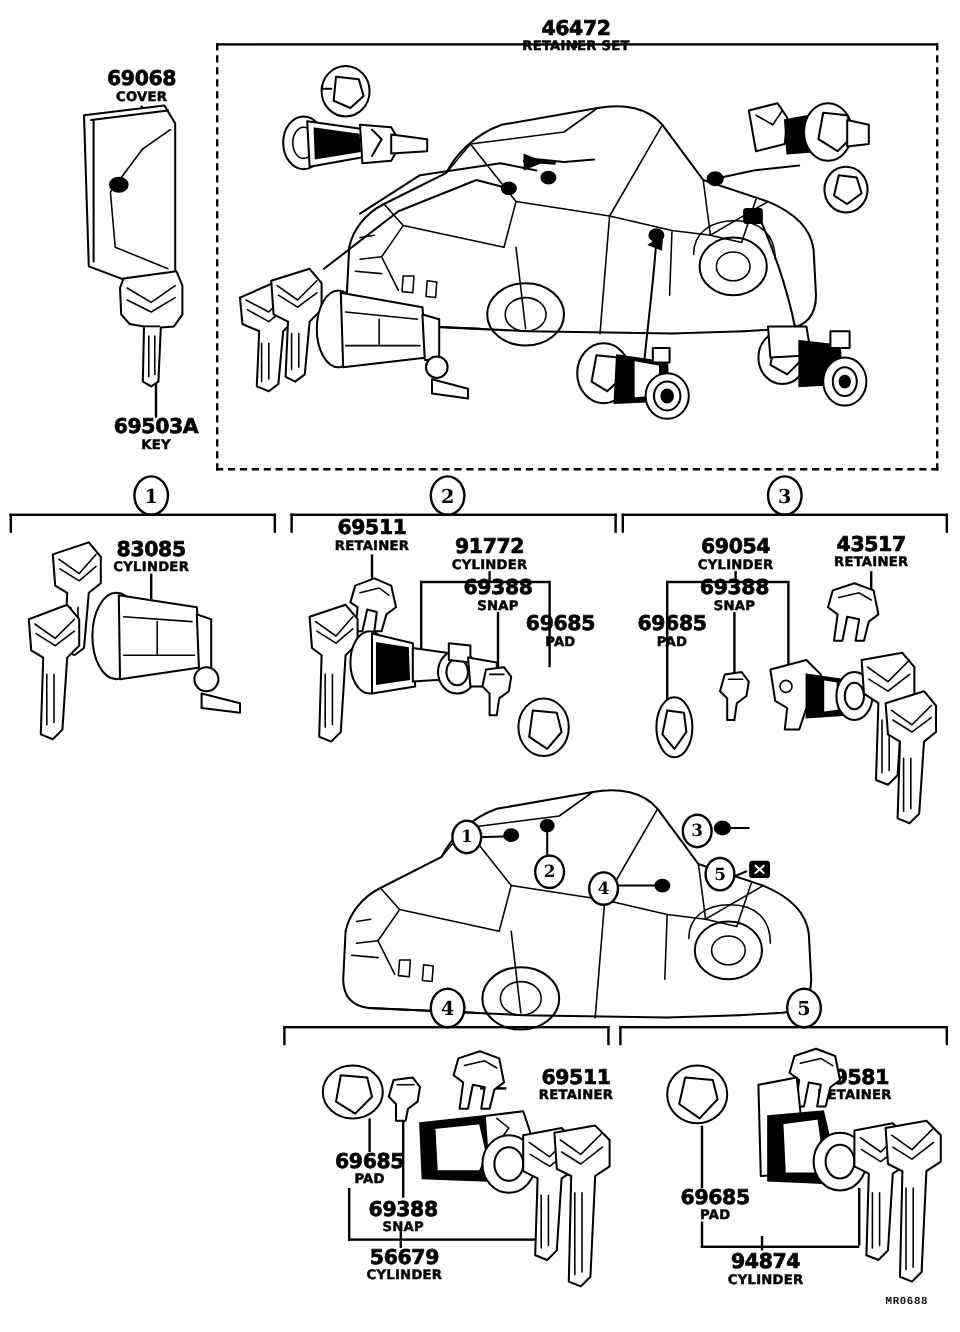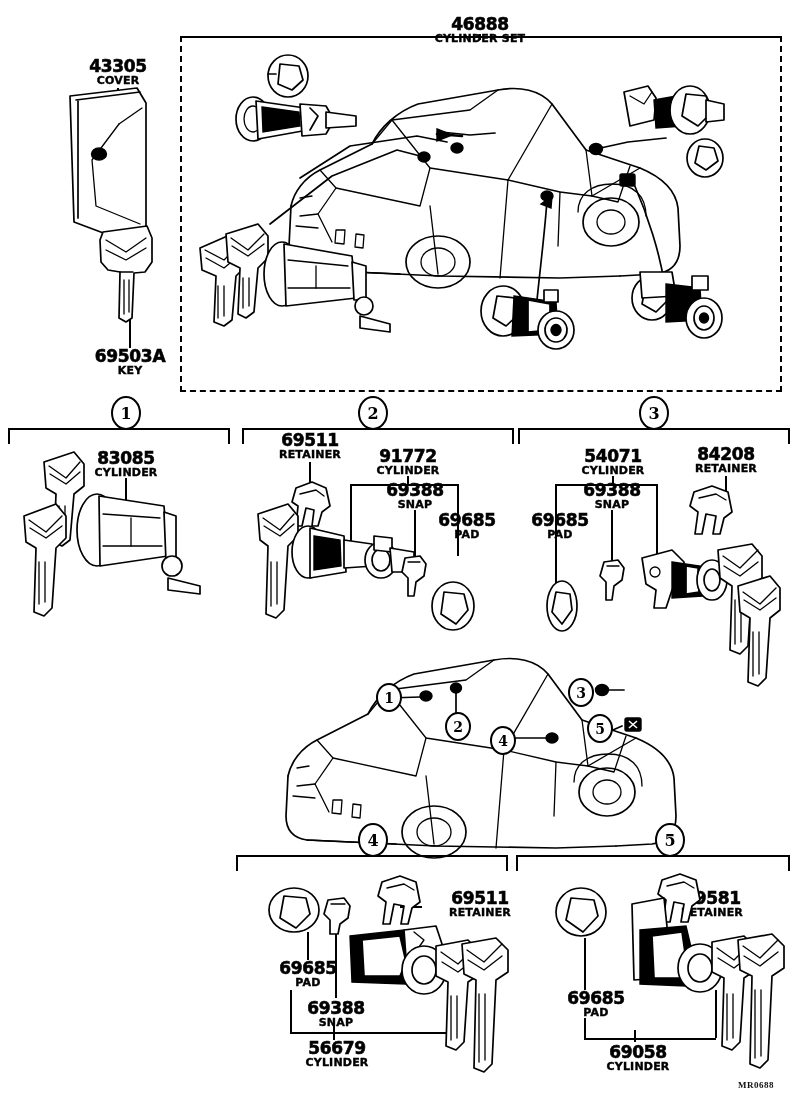--- a/index.html
+++ b/index.html
@@ -53,38 +53,38 @@
 
   svg{position:absolute;left:0;top:0;overflow:visible;}
   .ln{fill:none;stroke:#000;stroke-width:1.7;stroke-linecap:round;stroke-linejoin:round;}
   .ln-t{fill:none;stroke:#000;stroke-width:1.3;stroke-linecap:round;stroke-linejoin:round;}
   .ln-b{fill:none;stroke:#000;stroke-width:2.6;stroke-linecap:round;stroke-linejoin:round;}
   .fillblk{fill:#000;stroke:#000;stroke-width:1.4;}
   .fillwht{fill:#fff;stroke:#000;stroke-width:1.7;stroke-linejoin:round;}
 
   .refcode{
     position:absolute;font-weight:bold;font-size:9px;letter-spacing:0.5px;
-    color:#111;font-family:Liberation Serif, serif;
+    color:#111;font-family:Liberation Mono, monospace;
   }
 </style>
 </head>
 <body>
 
 <div class="sheet">
 
   <div class="dashbox" style="left:180px;top:36px;width:598px;height:352px;"></div>
 
   <div class="lbl" style="left:400px;top:16px;width:160px;">
-    <span class="num">46888</span>
-    <span class="nm">CYLINDER SET</span>
+    <span class="num">46472</span>
+    <span class="nm">RETAINER SET</span>
   </div>
   <div class="ll v" style="left:479px;top:34px;height:6px;"></div>
 
   <div class="lbl" style="left:58px;top:58px;width:120px;">
-    <span class="num">43305</span>
+    <span class="num">69068</span>
     <span class="nm">COVER</span>
   </div>
   <div class="ll v" style="left:117px;top:88px;height:34px;"></div>
 
   <div class="lbl" style="left:70px;top:348px;width:120px;">
     <span class="num">69503A</span>
     <span class="nm">KEY</span>
   </div>
   <div class="ll v" style="left:129px;top:316px;height:32px;"></div>
 
@@ -267,41 +267,41 @@
     <span class="nm">SNAP</span>
   </div>
   <div class="ll v" style="left:414px;top:510px;height:48px;"></div>
 
   <div class="lbl" style="left:407px;top:512px;width:120px;">
     <span class="num">69685</span>
     <span class="nm">PAD</span>
   </div>
 
   <div class="lbl" style="left:553px;top:448px;width:120px;">
-    <span class="num">54071</span>
+    <span class="num">69054</span>
     <span class="nm">CYLINDER</span>
   </div>
   <div class="ll v" style="left:612px;top:476px;height:9px;"></div>
   <div class="ll h" style="left:555px;top:484px;width:102px;"></div>
   <div class="ll v" style="left:555px;top:484px;height:118px;"></div>
   <div class="ll v" style="left:656px;top:484px;height:76px;"></div>
 
   <div class="lbl" style="left:552px;top:482px;width:120px;">
     <span class="num">69388</span>
     <span class="nm">SNAP</span>
   </div>
   <div class="ll v" style="left:611px;top:510px;height:52px;"></div>
 
   <div class="lbl" style="left:500px;top:512px;width:120px;">
     <span class="num">69685</span>
     <span class="nm">PAD</span>
   </div>
 
   <div class="lbl" style="left:666px;top:446px;width:120px;">
-    <span class="num">84208</span>
+    <span class="num">43517</span>
     <span class="nm">RETAINER</span>
   </div>
   <div class="ll v" style="left:725px;top:476px;height:22px;"></div>
 
   <svg width="800" height="1110">
 
     <g>
       <path class="fillwht" d="M44 462 L74 452 L84 464 L84 486 L74 494 L70 540 L62 546 L54 542 L56 494 L46 488 Z"></path>
       <path class="ln-t" d="M49 466 L66 478 L80 462"></path>
       <path class="ln-t" d="M50 474 L66 484 L80 472"></path>
@@ -483,21 +483,21 @@
     <span class="num">69685</span>
     <span class="nm">PAD</span>
   </div>
   <div class="ll v" style="left:584px;top:938px;height:52px;"></div>
   <div class="ll v" style="left:584px;top:1018px;height:22px;"></div>
   <div class="ll h" style="left:584px;top:1038px;width:132px;"></div>
   <div class="ll v" style="left:715px;top:990px;height:48px;"></div>
   <div class="ll v" style="left:634px;top:1030px;height:12px;"></div>
 
   <div class="lbl" style="left:578px;top:1044px;width:120px;">
-    <span class="num">69058</span>
+    <span class="num">94874</span>
     <span class="nm">CYLINDER</span>
   </div>
 
   <svg width="800" height="1110">
 
     <g>
       <ellipse class="fillwht" cx="294" cy="910" rx="25" ry="22"></ellipse>
       <path class="fillwht" d="M284 896 L306 898 L310 914 L296 928 L280 918 Z"></path>
     </g>
     <g>

